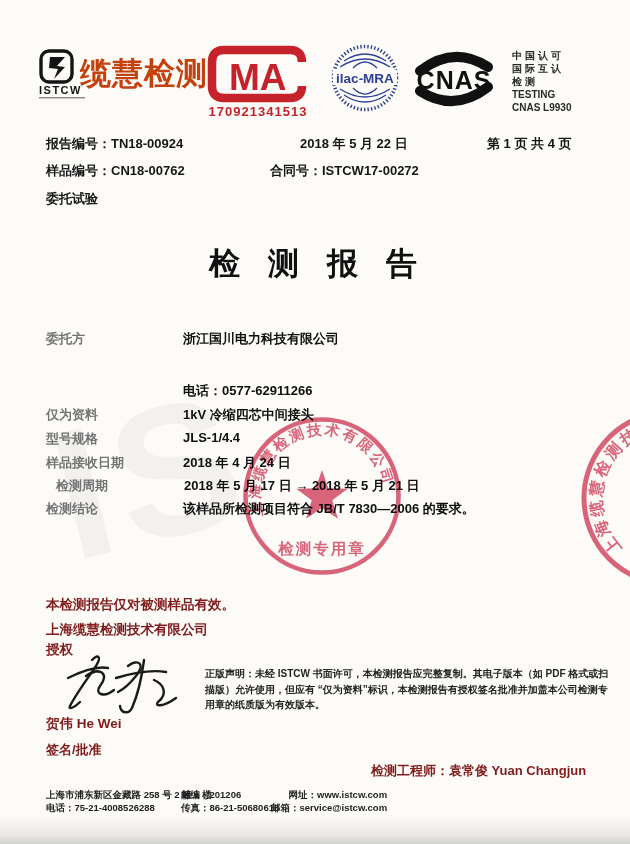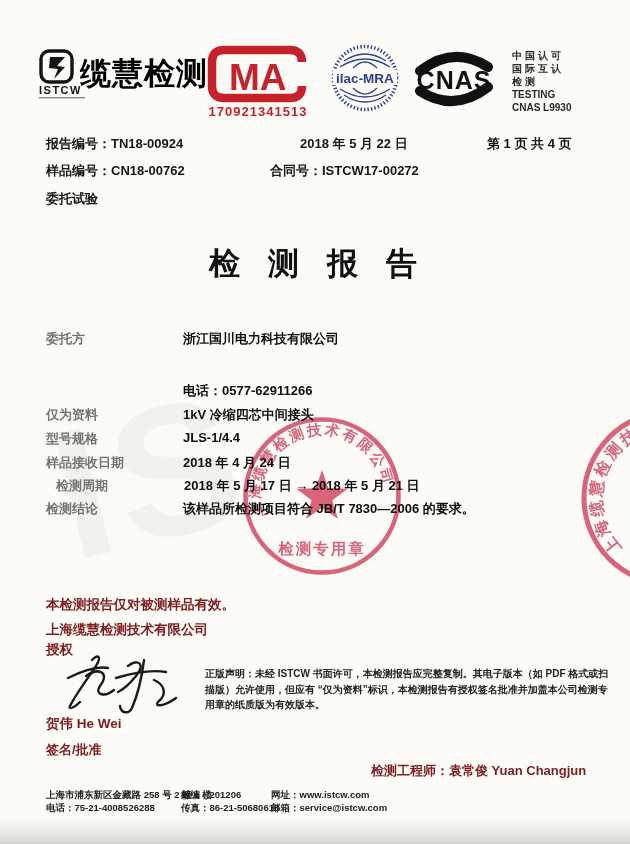--- a/index.html
+++ b/index.html
@@ -5,21 +5,21 @@
   * { margin:0; padding:0; box-sizing:border-box; }
   html,body { width:630px; height:844px; }
   body { font-family:"Liberation Sans","DejaVu Sans",sans-serif; background:#e9e9e6; }
   .page {
     position:relative; width:630px; height:844px; overflow:hidden;
     background:#fcfbf8; color:#1c1c1c;
   }
   .abs { position:absolute; white-space:nowrap; }
 
   
-  .brand-cn { left:80px; top:53px; font-size:31px; font-weight:bold; letter-spacing:1px; color:#000000; }
+  .brand-cn { left:80px; top:53px; font-size:31px; font-weight:bold; letter-spacing:1px; color:#c2410c; }
   .cma-num { left:205px; top:104px; width:106px; text-align:center; font-size:13px; font-weight:bold; color:#c6222b; letter-spacing:1px; }
   .accred { left:512px; top:49px; font-size:10px; font-weight:bold; line-height:13px; color:#2a2a2a; }
   .accred .cnline { letter-spacing:3px; }
 
   
   .meta { font-size:13px; font-weight:bold; color:#161616; }
 
   
   .doc-title {
     left:0; top:243px; width:100%; text-align:center;
@@ -177,19 +177,19 @@
   <div class="abs stmt" style="left:371px; top:762px; font-size:13px;">检测工程师：袁常俊 Yuan Changjun</div>
 
   <div class="abs footer" style="left:46px; top:788px;">
     <div>上海市浦东新区金藏路 258 号 2 幢 1 楼</div>
     <div>电话：75-21-4008526288</div>
   </div>
   <div class="abs footer" style="left:181px; top:788px;">
     <div>邮编：201206</div>
     <div>传真：86-21-50680618</div>
   </div>
-  <div class="abs footer" style="left:271px; top:788px;">
+  <div class="abs footer" style="left:271px; top:788px;text-align:right;">
     <div>网址：www.istcw.com</div>
     <div>邮箱：service@istcw.com</div>
   </div>
 
   <div class="bottom-shade"></div>
 </div>
 
 </body></html>

